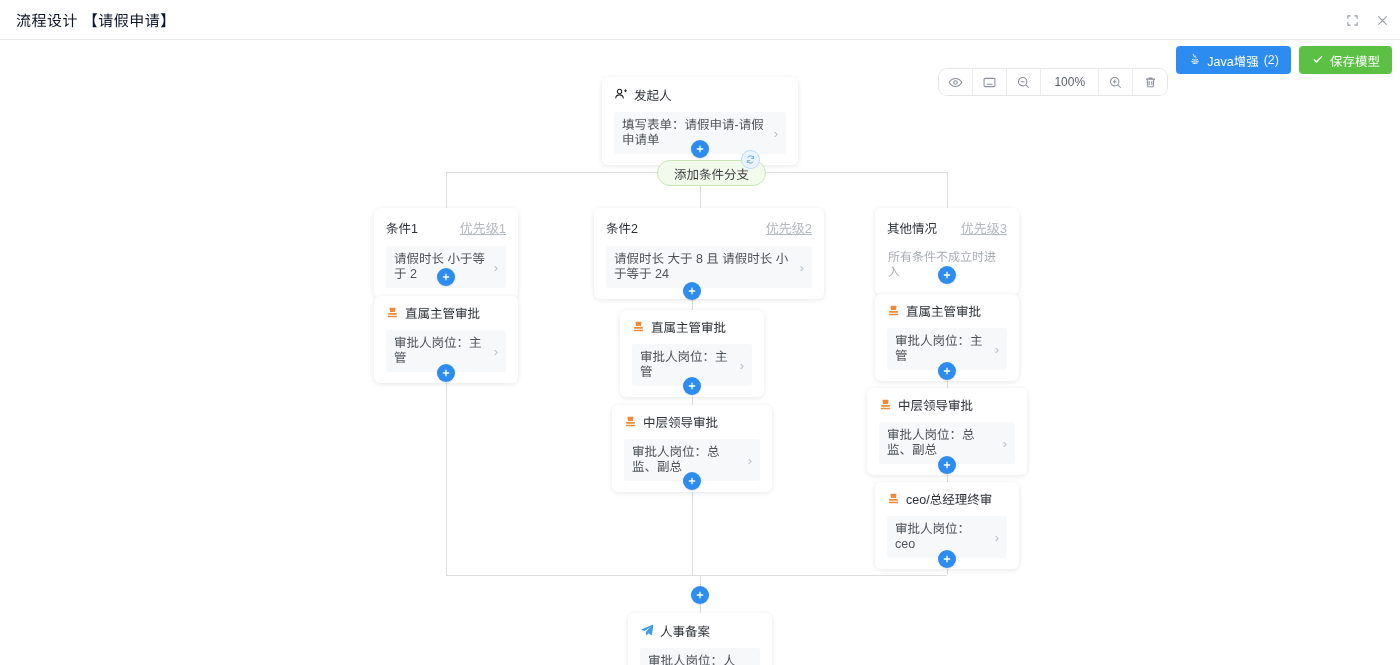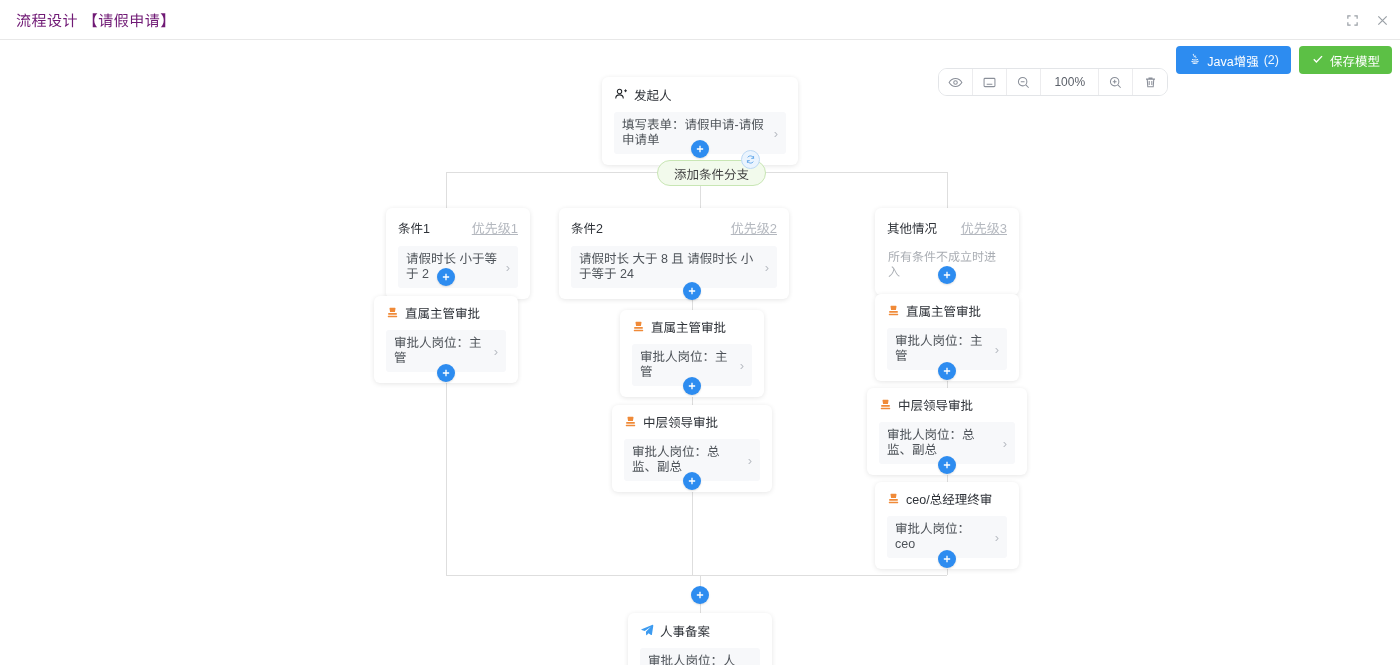--- a/index.html
+++ b/index.html
@@ -17,21 +17,21 @@
   .titlebar {
     position: absolute; left: 0; top: 0;
     width: 1400px; height: 40px;
     background: #ffffff;
     border-bottom: 1px solid #e8e8e8;
     display: flex; align-items: center;
   }
   .title-text {
     margin-left: 16px;
     font-size: 15px;
-    color: #701a75;
+    color: #0f172a;
     letter-spacing: .5px;
   }
   .win-ctrls {
     position: absolute; right: 10px; top: 0; height: 40px;
     display: flex; align-items: center; gap: 14px;
   }
   .win-btn {
     width: 16px; height: 16px;
     display: flex; align-items: center; justify-content: center;
     color: #9aa0a6; cursor: pointer;
@@ -305,21 +305,21 @@
   <div class="branch-pill" style="left:657px; top:120px;">
     <span>添加条件分支</span>
   </div>
   <div class="sync-btn" style="left:741px; top:110px;">
     <svg width="11" height="11" viewBox="0 0 14 14" fill="none" stroke="currentColor" stroke-width="1.1">
       <path d="M11 5.6A4.2 4.2 0 003.3 4.4M3 8.4a4.2 4.2 0 007.7 1.2"></path>
       <path d="M10.9 2.6v3h-3M3.1 11.4v-3h3"></path>
     </svg>
   </div>
 
-  <div class="node" style="left:386px; top:168px; width:144px;">
+  <div class="node" style="left:374px; top:168px; width:144px;">
     <div class="cond-head">
       <span class="cond-name">条件1</span>
       <span class="cond-prio">优先级1</span>
     </div>
     <div class="node-body">
       <span>请假时长 小于等于 2</span>
       <span class="chev">›</span>
     </div>
   </div>
   <div class="plus" style="left:437px; top:228px;">
@@ -343,21 +343,21 @@
       <span>审批人岗位：主管</span>
       <span class="chev">›</span>
     </div>
   </div>
   <div class="plus" style="left:437px; top:324px;">
     <svg width="10" height="10" viewBox="0 0 12 12" fill="none" stroke="#fff" stroke-width="1.6">
         <path d="M6 2.2v7.6M2.2 6h7.6"></path>
       </svg>
   </div>
 
-  <div class="node" style="left:559px; top:168px; width:230px;">
+  <div class="node" style="left:594px; top:168px; width:230px;">
     <div class="cond-head">
       <span class="cond-name">条件2</span>
       <span class="cond-prio">优先级2</span>
     </div>
     <div class="node-body">
       <span>请假时长 大于 8 且 请假时长 小于等于 24</span>
       <span class="chev">›</span>
     </div>
   </div>
   <div class="plus" style="left:683px; top:242px;">

